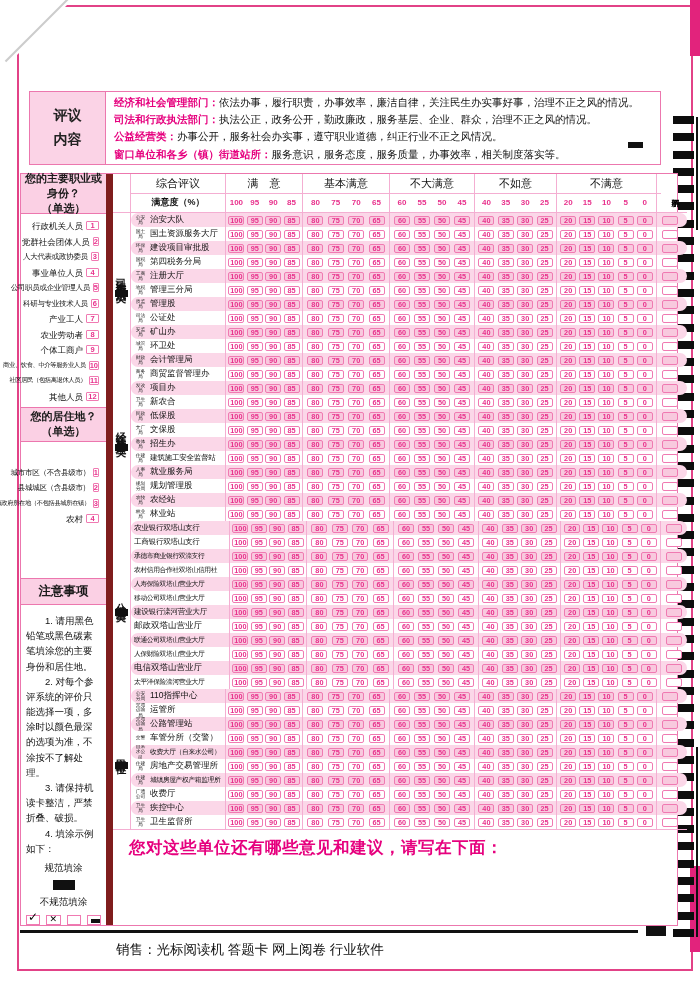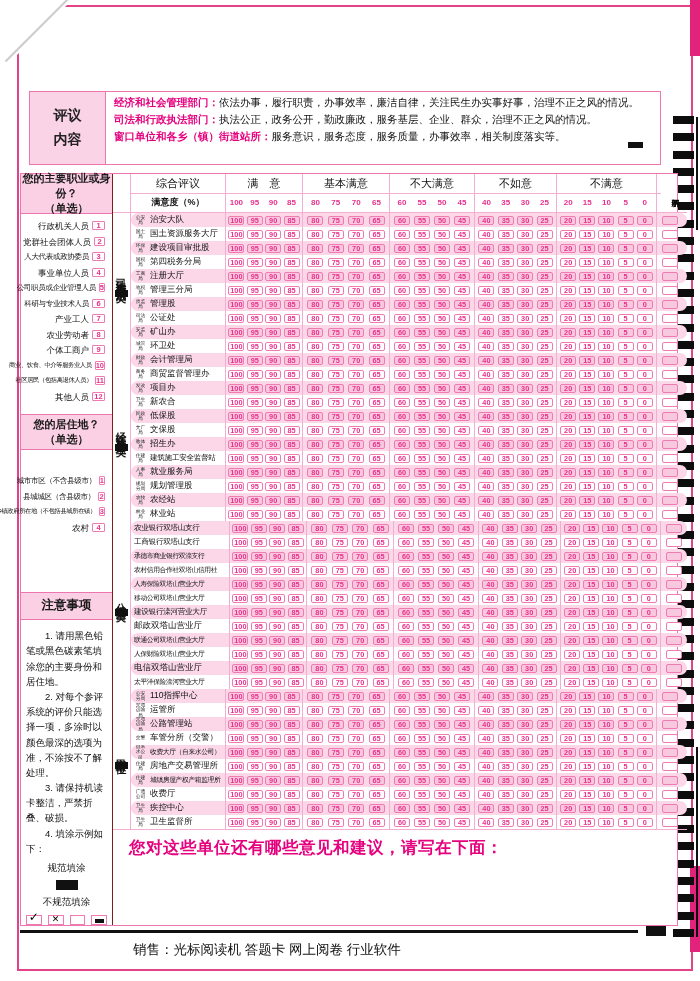--- a/index.html
+++ b/index.html
@@ -32,21 +32,21 @@
   .cb-body { flex:1; padding:2px 6px 0 8px; }
   .cb-line { font-size:10.5px; line-height:17.2px; white-space:nowrap; color:#111; }
   .cb-line-label { color:#e6007e; font-weight:bold; }
   .cb-sync { position:absolute; left:598px; top:50px; width:15px; height:6px; background:#111; }
 
   
   .main { position:absolute; left:20px; top:173px; width:658px; height:753px;
     border:1px solid #ec77ae; display:flex; background:#fff; }
 
   
-  .sidebar { width:92px; border-right:1px solid #7f1d1d; display:flex; flex-direction:column; }
+  .sidebar { width:92px; border-right:7px solid #7f1d1d; display:flex; flex-direction:column; }
   .sb-header { background:#fbd0e4; border-bottom:1px solid #ec77ae; text-align:center;
     font-weight:bold; color:#1a1a1a; display:flex; flex-direction:column; justify-content:center; }
   .sb-header.occ { height:40px; font-size:11px; }
   .sb-header.res { height:38px; font-size:11px; border-top:1px solid #ec77ae; }
   .sb-header.notes { height:30px; font-size:12.5px; border-top:1px solid #ec77ae; }
   .occ-body { height:210px; padding:7px 3px 0 2px; }
   .res-body { height:147px; padding:26px 3px 1px 2px; }
   .opt { display:flex; justify-content:flex-end; height:15.5px; }
   .opt-label { font-size:8.5px; color:#111; white-space:nowrap; }
   .opt-label.s { font-size:7.5px; letter-spacing:-0.3px; }
@@ -110,21 +110,21 @@
     justify-content:center; }
   .row.pink .bub { background:#f8c9de; }
   .c-unk { width:26px; height:14px; display:flex; align-items:center; justify-content:center; }
   .c-unk .bub { width:16px; }
 
   .suggestion-area { flex:1; border-top:1px solid #f4aed2; padding:7px 0 0 16px; }
   .suggestion-text { font-size:16.5px; font-weight:bold; color:#e6007e; letter-spacing:0.5px; }
 
   .footer-line { position:absolute; left:20px; top:930px; width:618px; height:3px; background:#111; }
   .footer-square { position:absolute; left:646px; top:926px; width:20px; height:10px; background:#111; }
-  .footer-text { position:absolute; left:133px; top:941px; font-size:13.5px; color:#111; }
+  .footer-text { position:absolute; left:116px; top:941px; font-size:13.5px; color:#111; }
 </style>
 </head>
 <body>
 
 <div class="card">
   <div class="outer-border"></div>
   <div class="corner-diag"></div>
   <div class="corner-bar-tr"></div>
   <div class="corner-bar-br"></div>
   <div class="right-black-line-1"></div>
@@ -181,20 +181,21 @@
     </div>
 
 
   <div class="content-box">
     <div class="cb-label">
       <span>评议内容</span>
     </div>
     <div class="cb-body" id="cb-body">
         <div class="cb-line"><span class="cb-line-label">经济和社会管理部门：</span><span class="cb-line-text">依法办事，履行职责，办事效率，廉洁自律，关注民生办实事好事，治理不正之风的情况。</span></div>
         <div class="cb-line"><span class="cb-line-label">司法和行政执法部门：</span><span class="cb-line-text">执法公正，政务公开，勤政廉政，服务基层、企业、群众，治理不正之风的情况。</span></div>
+        <div class="cb-line"><span class="cb-line-label">公益经营类：</span><span class="cb-line-text">办事公开，服务社会办实事，遵守职业道德，纠正行业不正之风情况。</span></div>
         <div class="cb-line"><span class="cb-line-label">窗口单位和各乡（镇）街道站所：</span><span class="cb-line-text">服务意识，服务态度，服务质量，办事效率，相关制度落实等。</span></div>
       </div>
     <div class="cb-sync"></div>
   </div>
 
   <div class="main">
     <div class="sidebar">
       <div class="sb-header occ">
         <div>您的主要职业或身份？</div>
         <div>（单选）</div>

